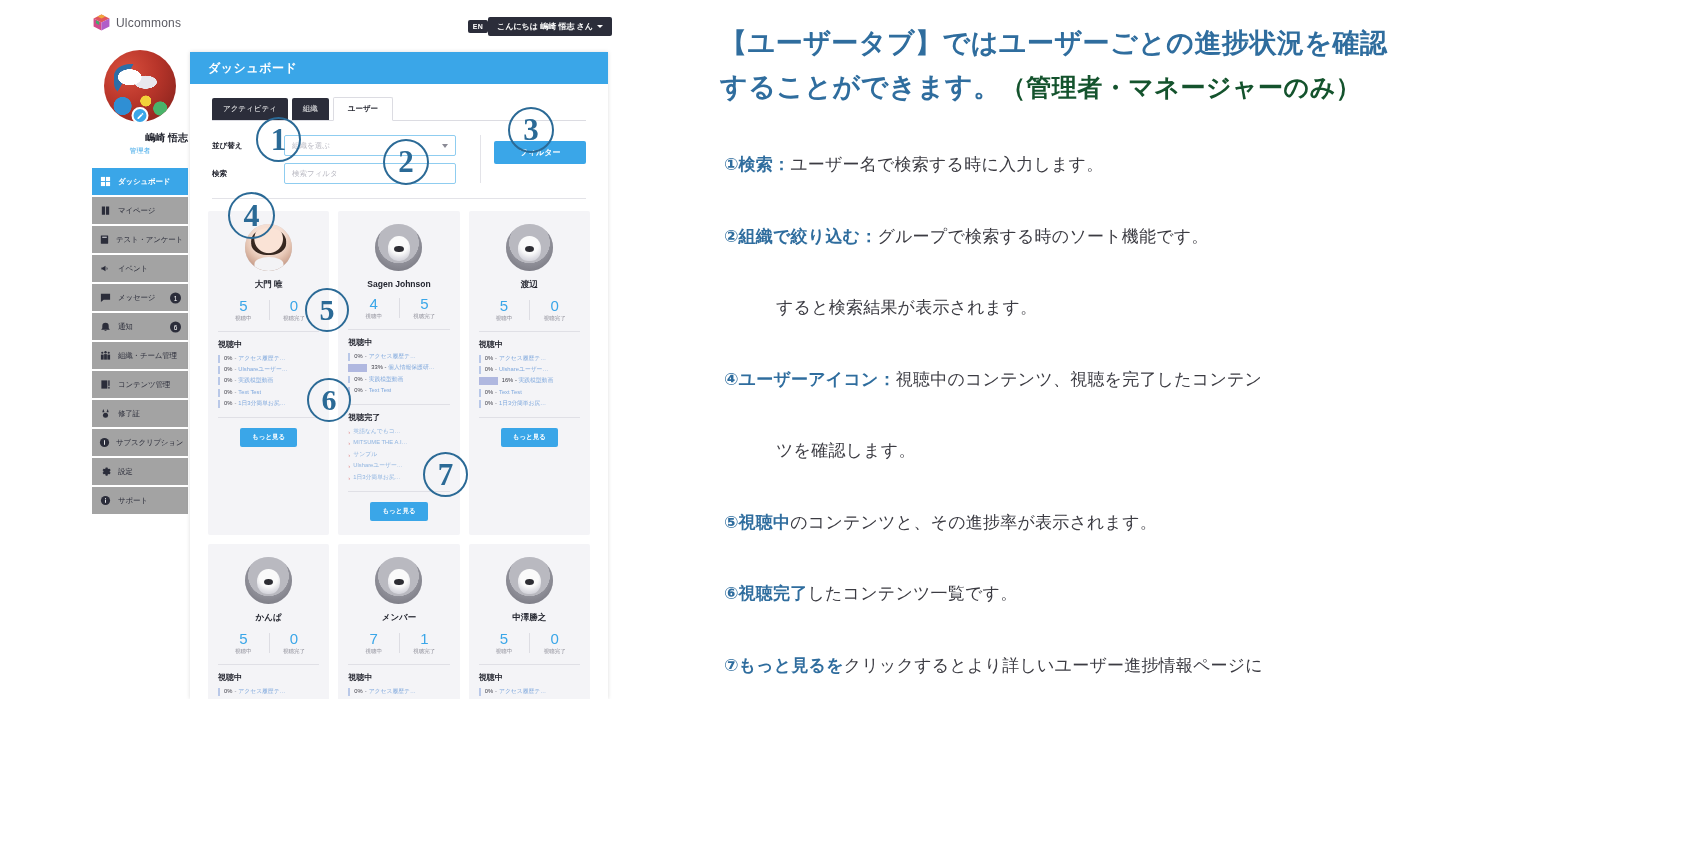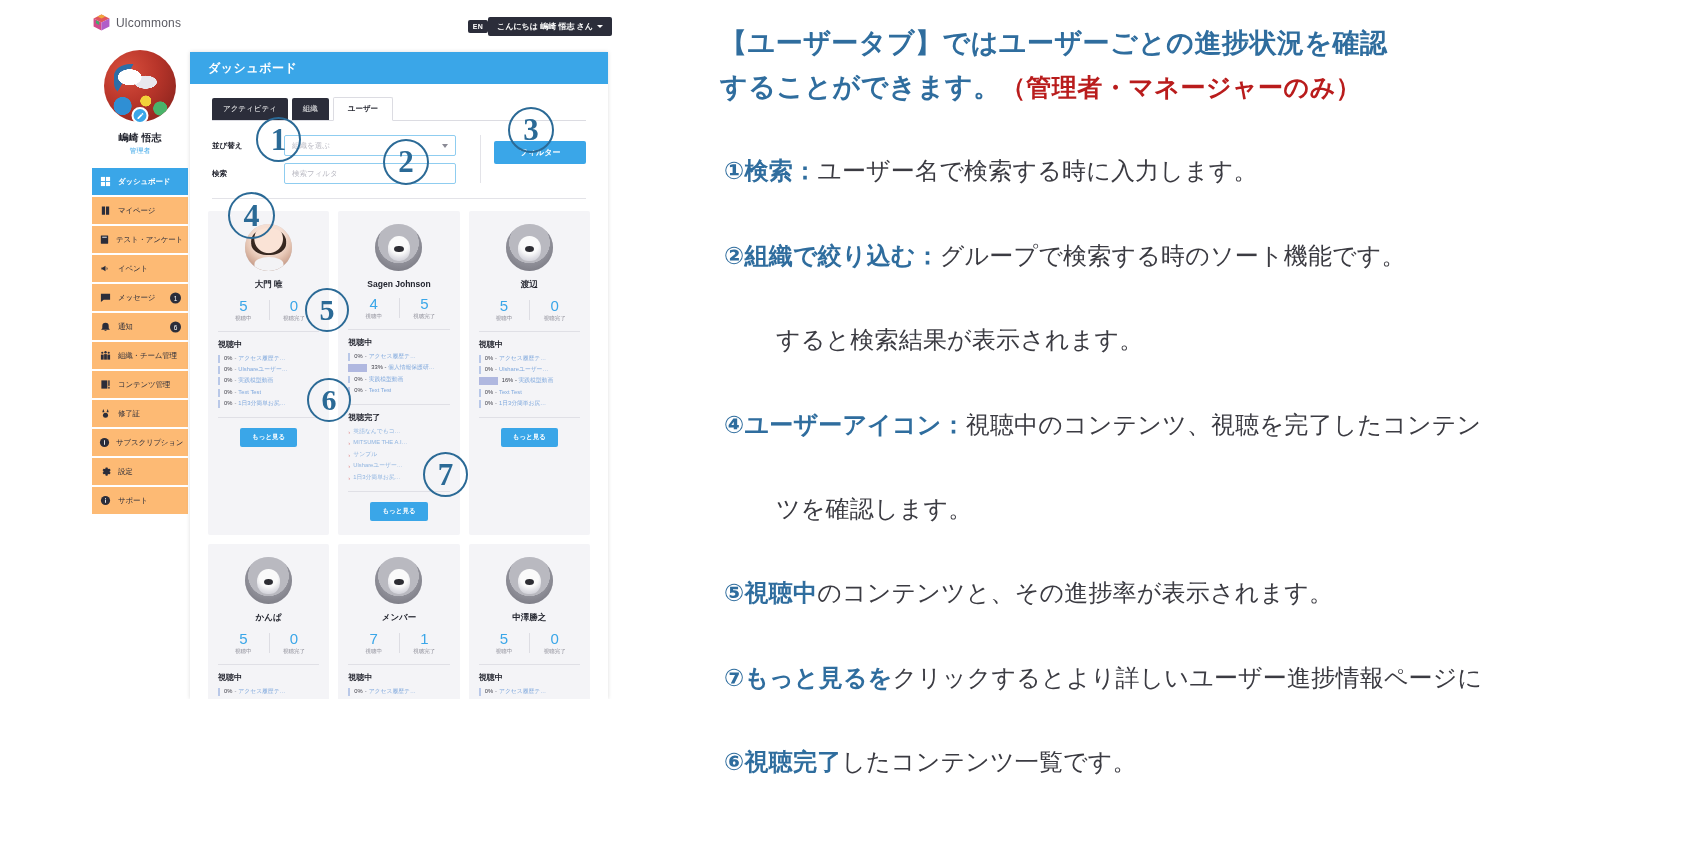--- a/index.html
+++ b/index.html
@@ -51,27 +51,27 @@
       radial-gradient(circle at 20% 60%, #2f8fd4 0 18%, transparent 19%),
       radial-gradient(circle at 60% 40%, #f2d23a 0 14%, transparent 15%),
       radial-gradient(circle at 85% 70%, #49b36a 0 13%, transparent 14%);
   }
   .avatar-edit {
     position:absolute; left:50%; bottom:-2px; transform:translateX(-50%);
     width:17px; height:17px; border-radius:50%; background:#3aa6e8;
     border:2px solid #fff; display:flex; align-items:center; justify-content:center;
   }
   .avatar-edit svg { width:8px; height:8px; fill:#fff; }
-  .user-name { text-align:center; font-size:10px; font-weight:bold; color:#23252f; margin-top:9px; }
+  .user-name { text-align:right; font-size:10px; font-weight:bold; color:#23252f; margin-top:9px; }
   .user-role { text-align:center; font-size:7px; color:#3aa6e8; margin-top:1px; }
 
   .menu { margin-top:12px; }
   .menu-item {
     display:flex; align-items:center; height:27px; padding:0 7px;
-    background:#fdba74; margin-bottom:2px; position:relative; cursor:pointer;
+    background:#a3a3a3; margin-bottom:2px; position:relative; cursor:pointer;
   }
   .menu-item.active { background:#3aa6e8; }
   .menu-item .mi-icon { width:13px; display:flex; align-items:center; justify-content:center; }
   .menu-item .mi-icon svg { width:11px; height:11px; fill:#2b2d3a; }
   .menu-item.active .mi-icon svg { fill:#fff; }
   .menu-item .mi-label { font-size:7.5px; color:#2b2d3a; margin-left:6px; white-space:nowrap; letter-spacing:-.2px; }
   .menu-item.active .mi-label { color:#fff; font-weight:bold; }
   .mi-badge {
     position:absolute; right:7px; top:50%; transform:translateY(-50%);
     min-width:11px; height:11px; border-radius:50%; background:#2b2d3a; color:#fff;
@@ -175,24 +175,24 @@
 
   
   #notes {
     position:absolute; left:700px; top:0; width:1006px; height:844px;
     background:#fff; padding:22px 42px 0 10px;
   }
   .note-head {
     color:#2f6d9e; font-size:27px; font-weight:bold; line-height:1.62;
     letter-spacing:.5px; padding-left:10px;
   }
-  .note-head .red { color:#b91c1c; font-size:25px; }
+  .note-head .red { color:#14532d; font-size:25px; }
   .note-list { margin-top:40px; padding-left:14px; }
   .note-item {
-    font-size:24px; line-height:1.85; color:#3b3b42; letter-spacing:.2px;
+    font-size:17px; line-height:1.85; color:#3b3b42; letter-spacing:.2px;
     text-indent:0; padding-left:26px; margin-bottom:2px;margin-top:40px;
   }
   .note-item .num { margin-left:-26px; color:#2f6d9e; }
   .note-item .kw { color:#2f6d9e; font-weight:bold; }
   .note-item .rd { color:#d0202f; }
   .note-item.cont { padding-left:52px; }
 </style>
 </head>
 <body>
 
@@ -744,21 +744,21 @@
       </div>
       <div class="note-item cont">すると検索結果が表示されます。</div>
       <div class="note-item">
         <span class="num kw">④</span><span class="kw">ユーザーアイコン：</span><span>視聴中のコンテンツ、視聴を完了したコンテン</span>
       </div>
       <div class="note-item cont">ツを確認します。</div>
       <div class="note-item">
         <span class="num kw">⑤</span><span class="kw">視聴中</span><span>のコンテンツと、その進捗率が表示されます。</span>
       </div>
       <div class="note-item">
+        <span class="num kw">⑥</span><span class="kw">視聴完了</span><span>したコンテンツ一覧です。</span>
+      </div>
+      <div class="note-item">
         <span class="num kw">⑦</span><span class="kw">もっと見るを</span><span>クリックするとより詳しいユーザー進捗情報ページに</span>
-      </div>
-      <div class="note-item">
-        <span class="num kw">⑥</span><span class="kw">視聴完了</span><span>したコンテンツ一覧です。</span>
       </div>
     </div>
   </div>
 
 </div>
 
 </body></html>

